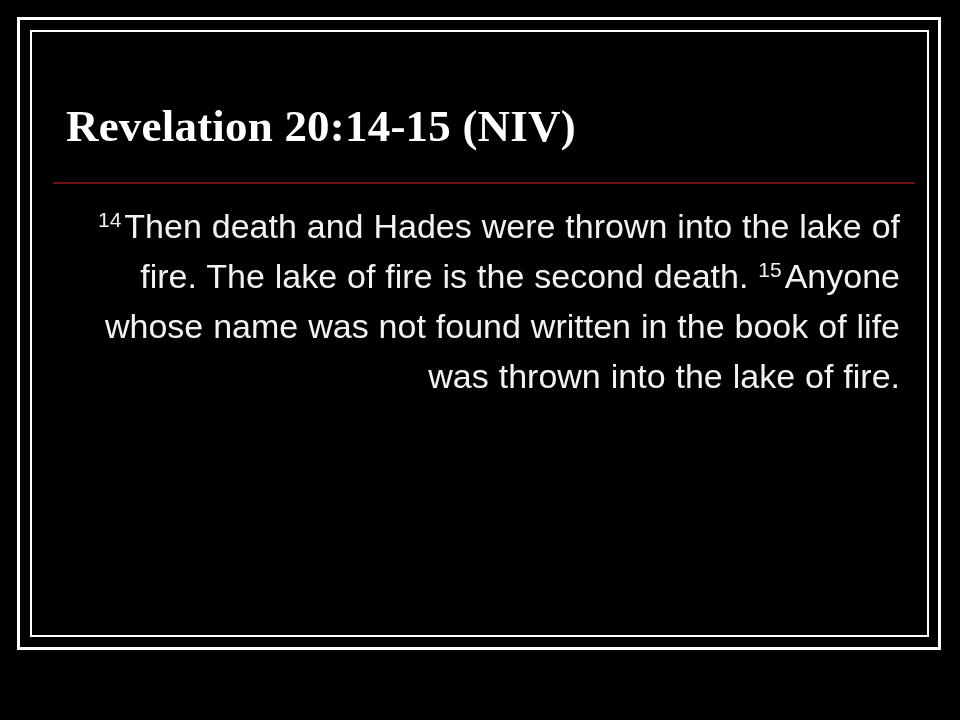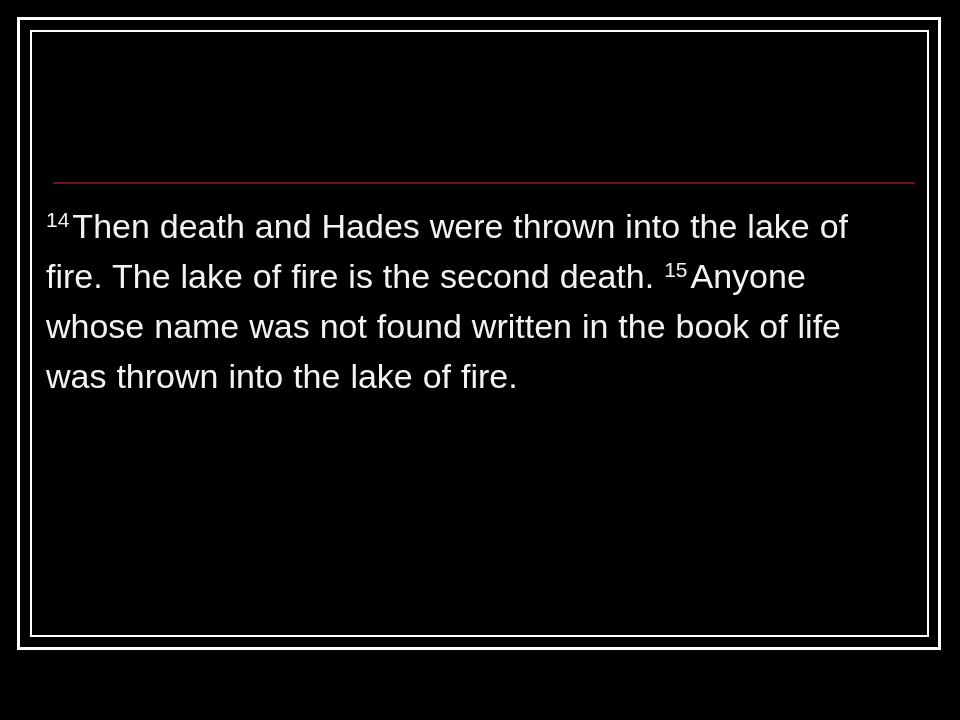--- a/index.html
+++ b/index.html
@@ -61,46 +61,47 @@
     left: 53px;
     top: 182px;
     width: 862px;
     height: 2px;
     background: #6b1214;
   }
 
   
   .body-text {
     position: absolute;
-    left: 46px;
+    left: 38px;
     top: 201px;
     width: 862px;
     font-family: "Liberation Sans", sans-serif;
     font-size: 34px;
     line-height: 50px;
     color: #f2f2f2;
-    text-align: left;
+    text-align: right;
     word-spacing: 0.5px;
   }
 
   .verse-num {
     font-size: 21px;
     vertical-align: 11px;
     line-height: 0;
     padding-right: 3px;
   }
 </style>
 </head>
 <body>
 
 <div id="slide">
 
   <div class="frame-outer"></div>
   <div class="frame-inner"></div>
 
+  <div class="title">Revelation 20:14-15 (NIV)</div>
 
   <div class="title-rule"></div>
 
   <div class="body-text">
     <span class="verse-num">14</span><span>Then death and Hades were thrown into the lake of fire. The lake of fire is the second death.</span>
     <span class="verse-num">15</span><span>Anyone whose name was not found written in the book of life was thrown into the lake of fire.</span>
   </div>
 
 </div>
 

